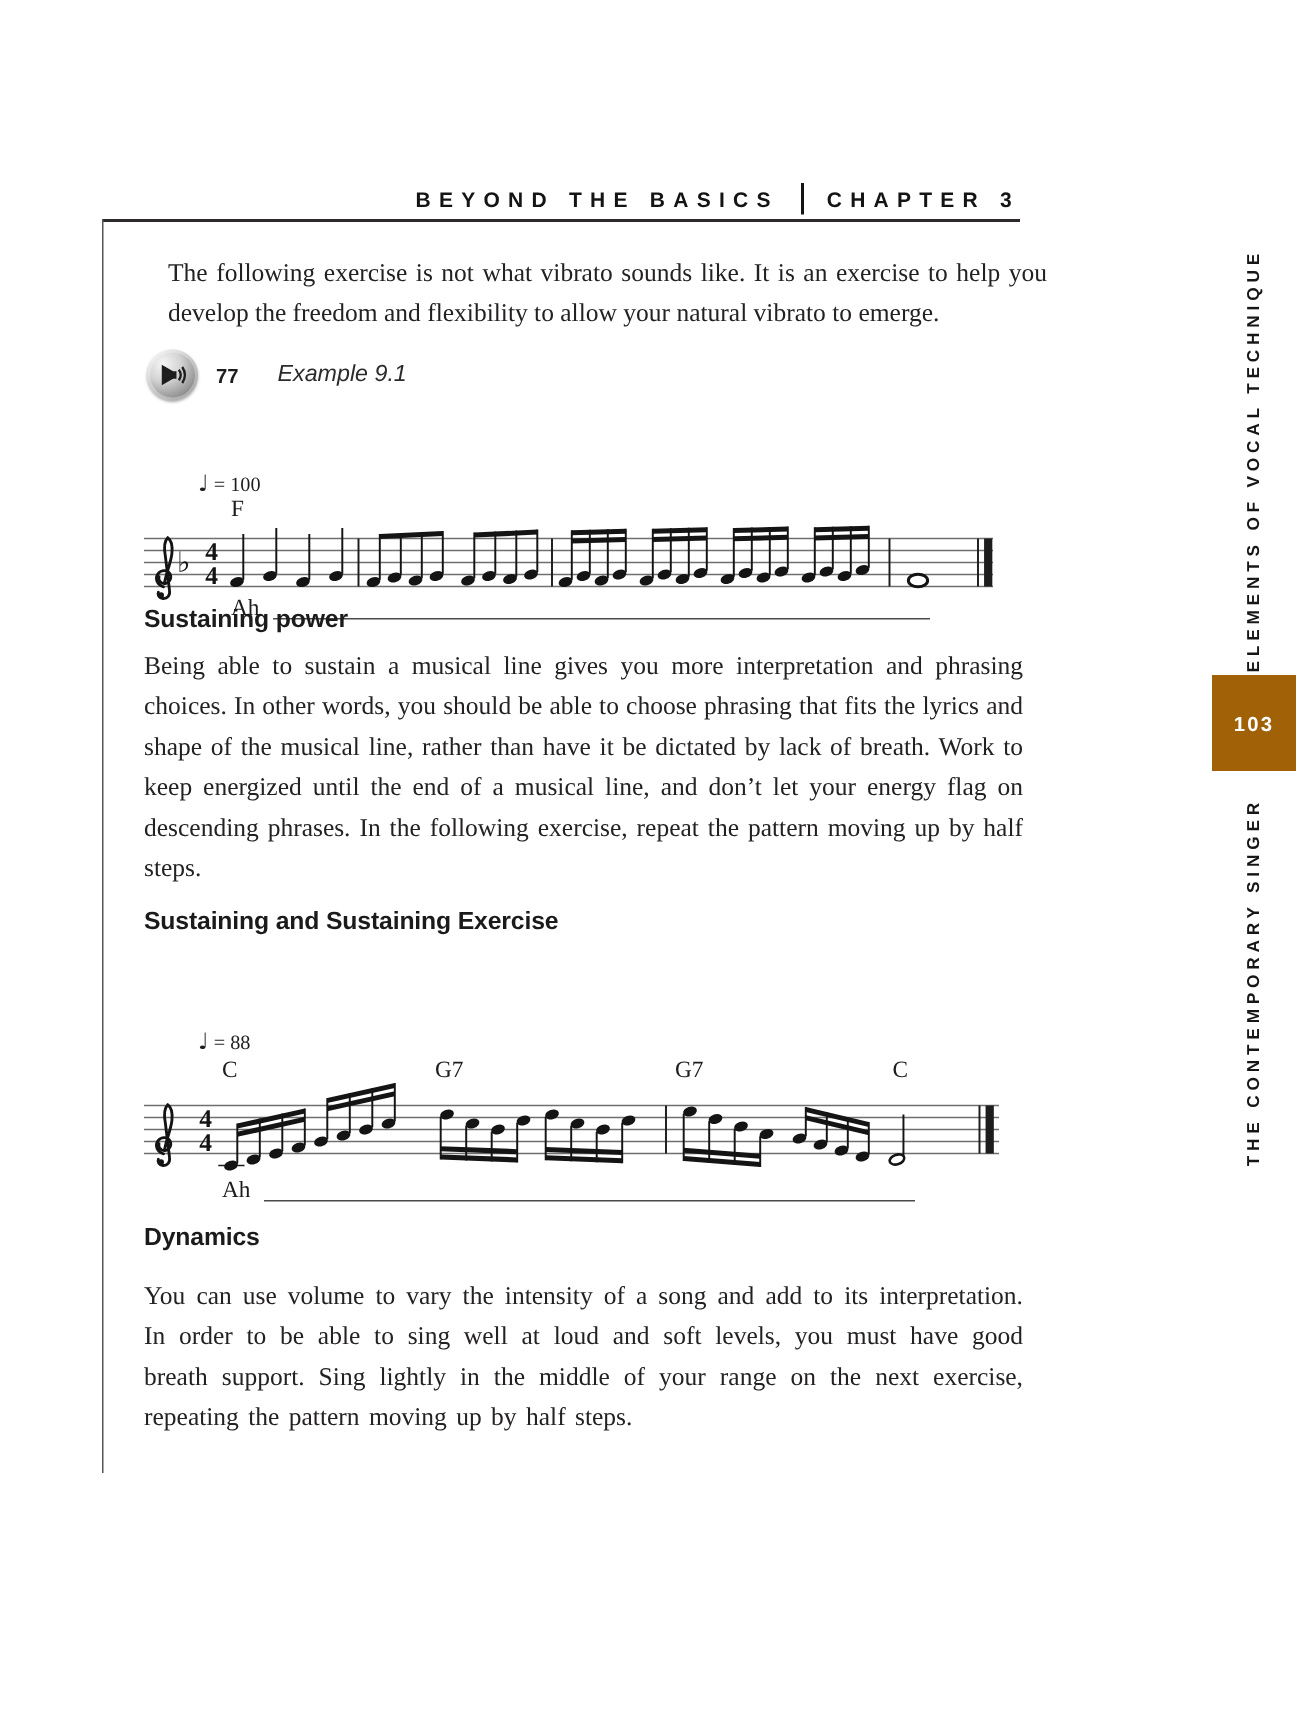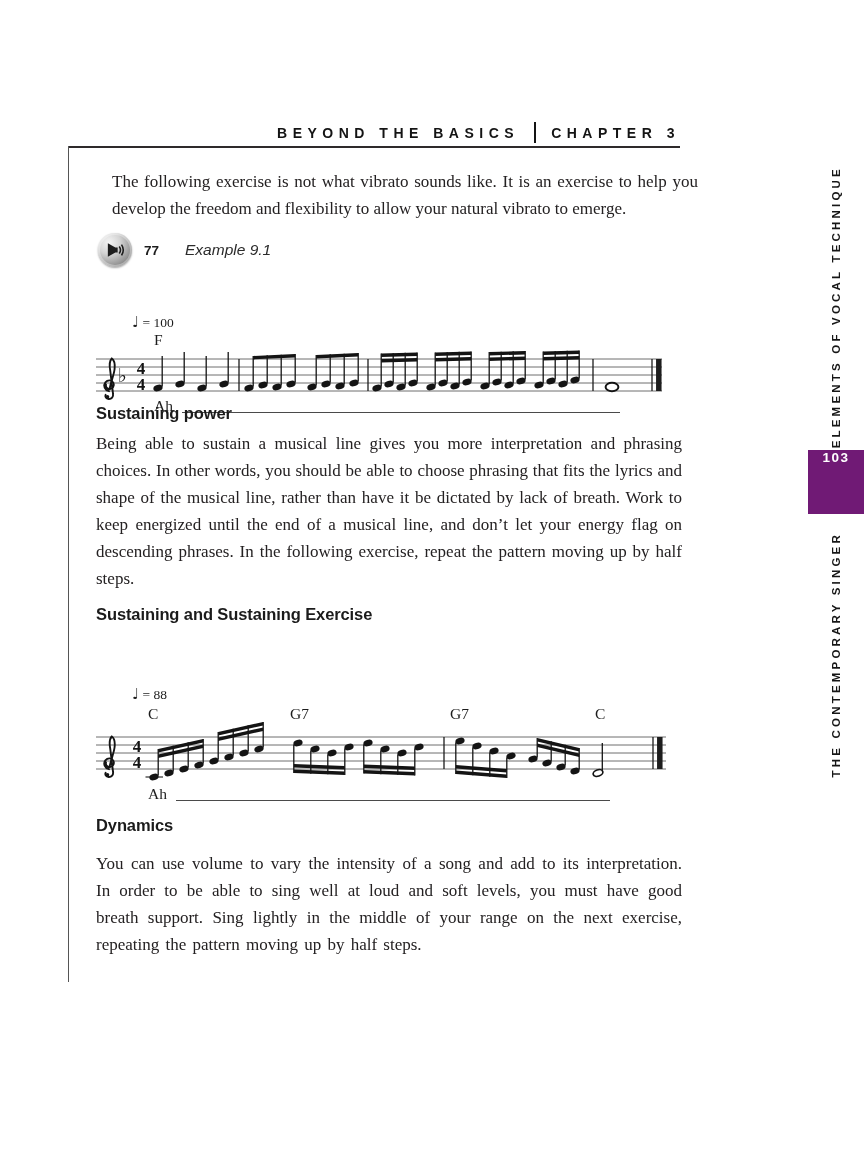--- a/index.html
+++ b/index.html
@@ -37,22 +37,22 @@
   .tempo .nq{font-family:"DejaVu Sans",sans-serif;font-size:15px;}
   .chord{position:absolute;font-size:15.5px;color:#1d1d1d;}
   .staff-svg{position:absolute;left:0;}
   .lyric{position:absolute;font-size:15.5px;color:#1d1d1d;}
   .lyric-line{position:absolute;height:1px;border-bottom:1.2px solid #4a4a4a;}
 
   
   .vtext{position:absolute;right:22px;writing-mode:vertical-rl;transform:rotate(180deg);
          font-family:"Liberation Sans",sans-serif;font-weight:bold;font-size:11.5px;
          letter-spacing:3.2px;color:#161616;white-space:nowrap;}
-  .pagebox{position:absolute;right:0;top:450px;width:56px;height:64px;background:#701a75;
-           display:flex;align-items:flex-start;justify-content:center;}
+  .pagebox{position:absolute;right:0;top:450px;width:56px;height:64px;background:#a16207;
+           display:flex;align-items:center;justify-content:center;}
   .pagebox span{font-family:"Liberation Sans",sans-serif;font-weight:bold;font-size:13.5px;
                 letter-spacing:1.5px;color:#ffffff;}
 
   svg line.sl{stroke:#6f6f6f;stroke-width:1;}
   svg .bl{stroke:#1d1d1d;fill:none;}
   svg text.ts{font-family:"Liberation Serif",serif;font-weight:bold;font-size:17px;fill:#141414;text-anchor:middle;}
   svg text.fl{font-family:"DejaVu Sans",sans-serif;font-size:19px;fill:#141414;}
 </style>
 </head>
 <body>

